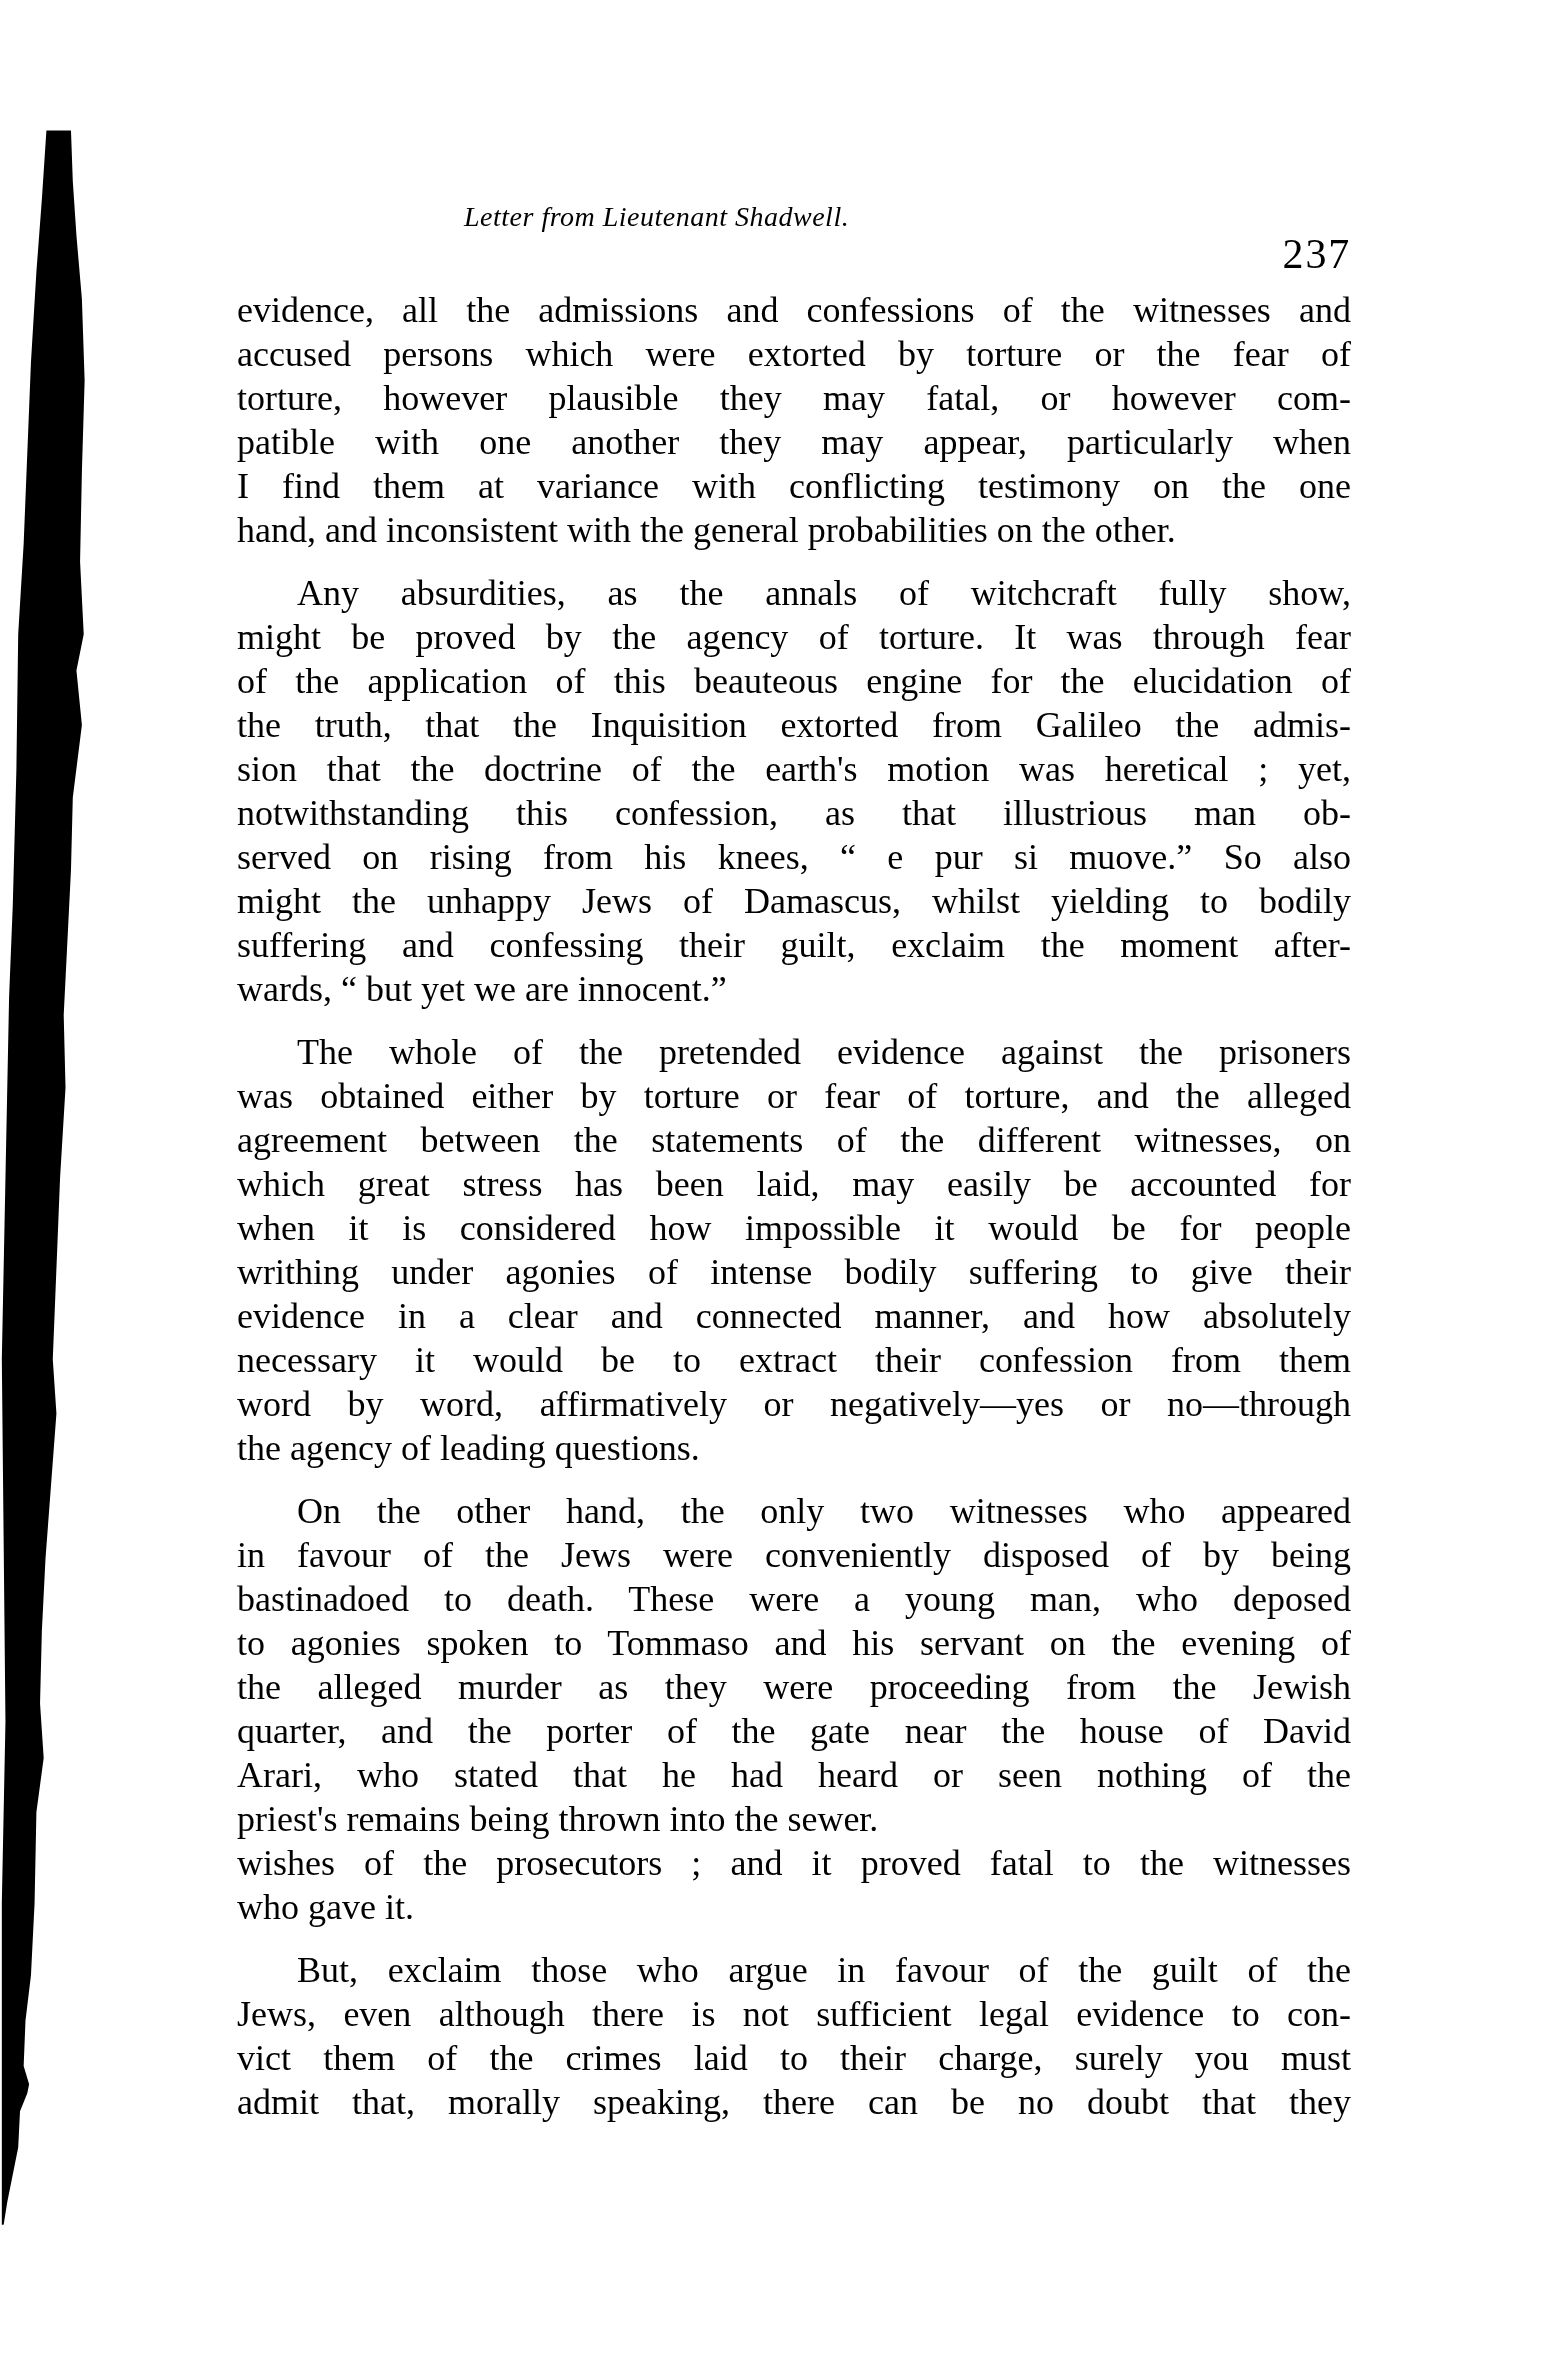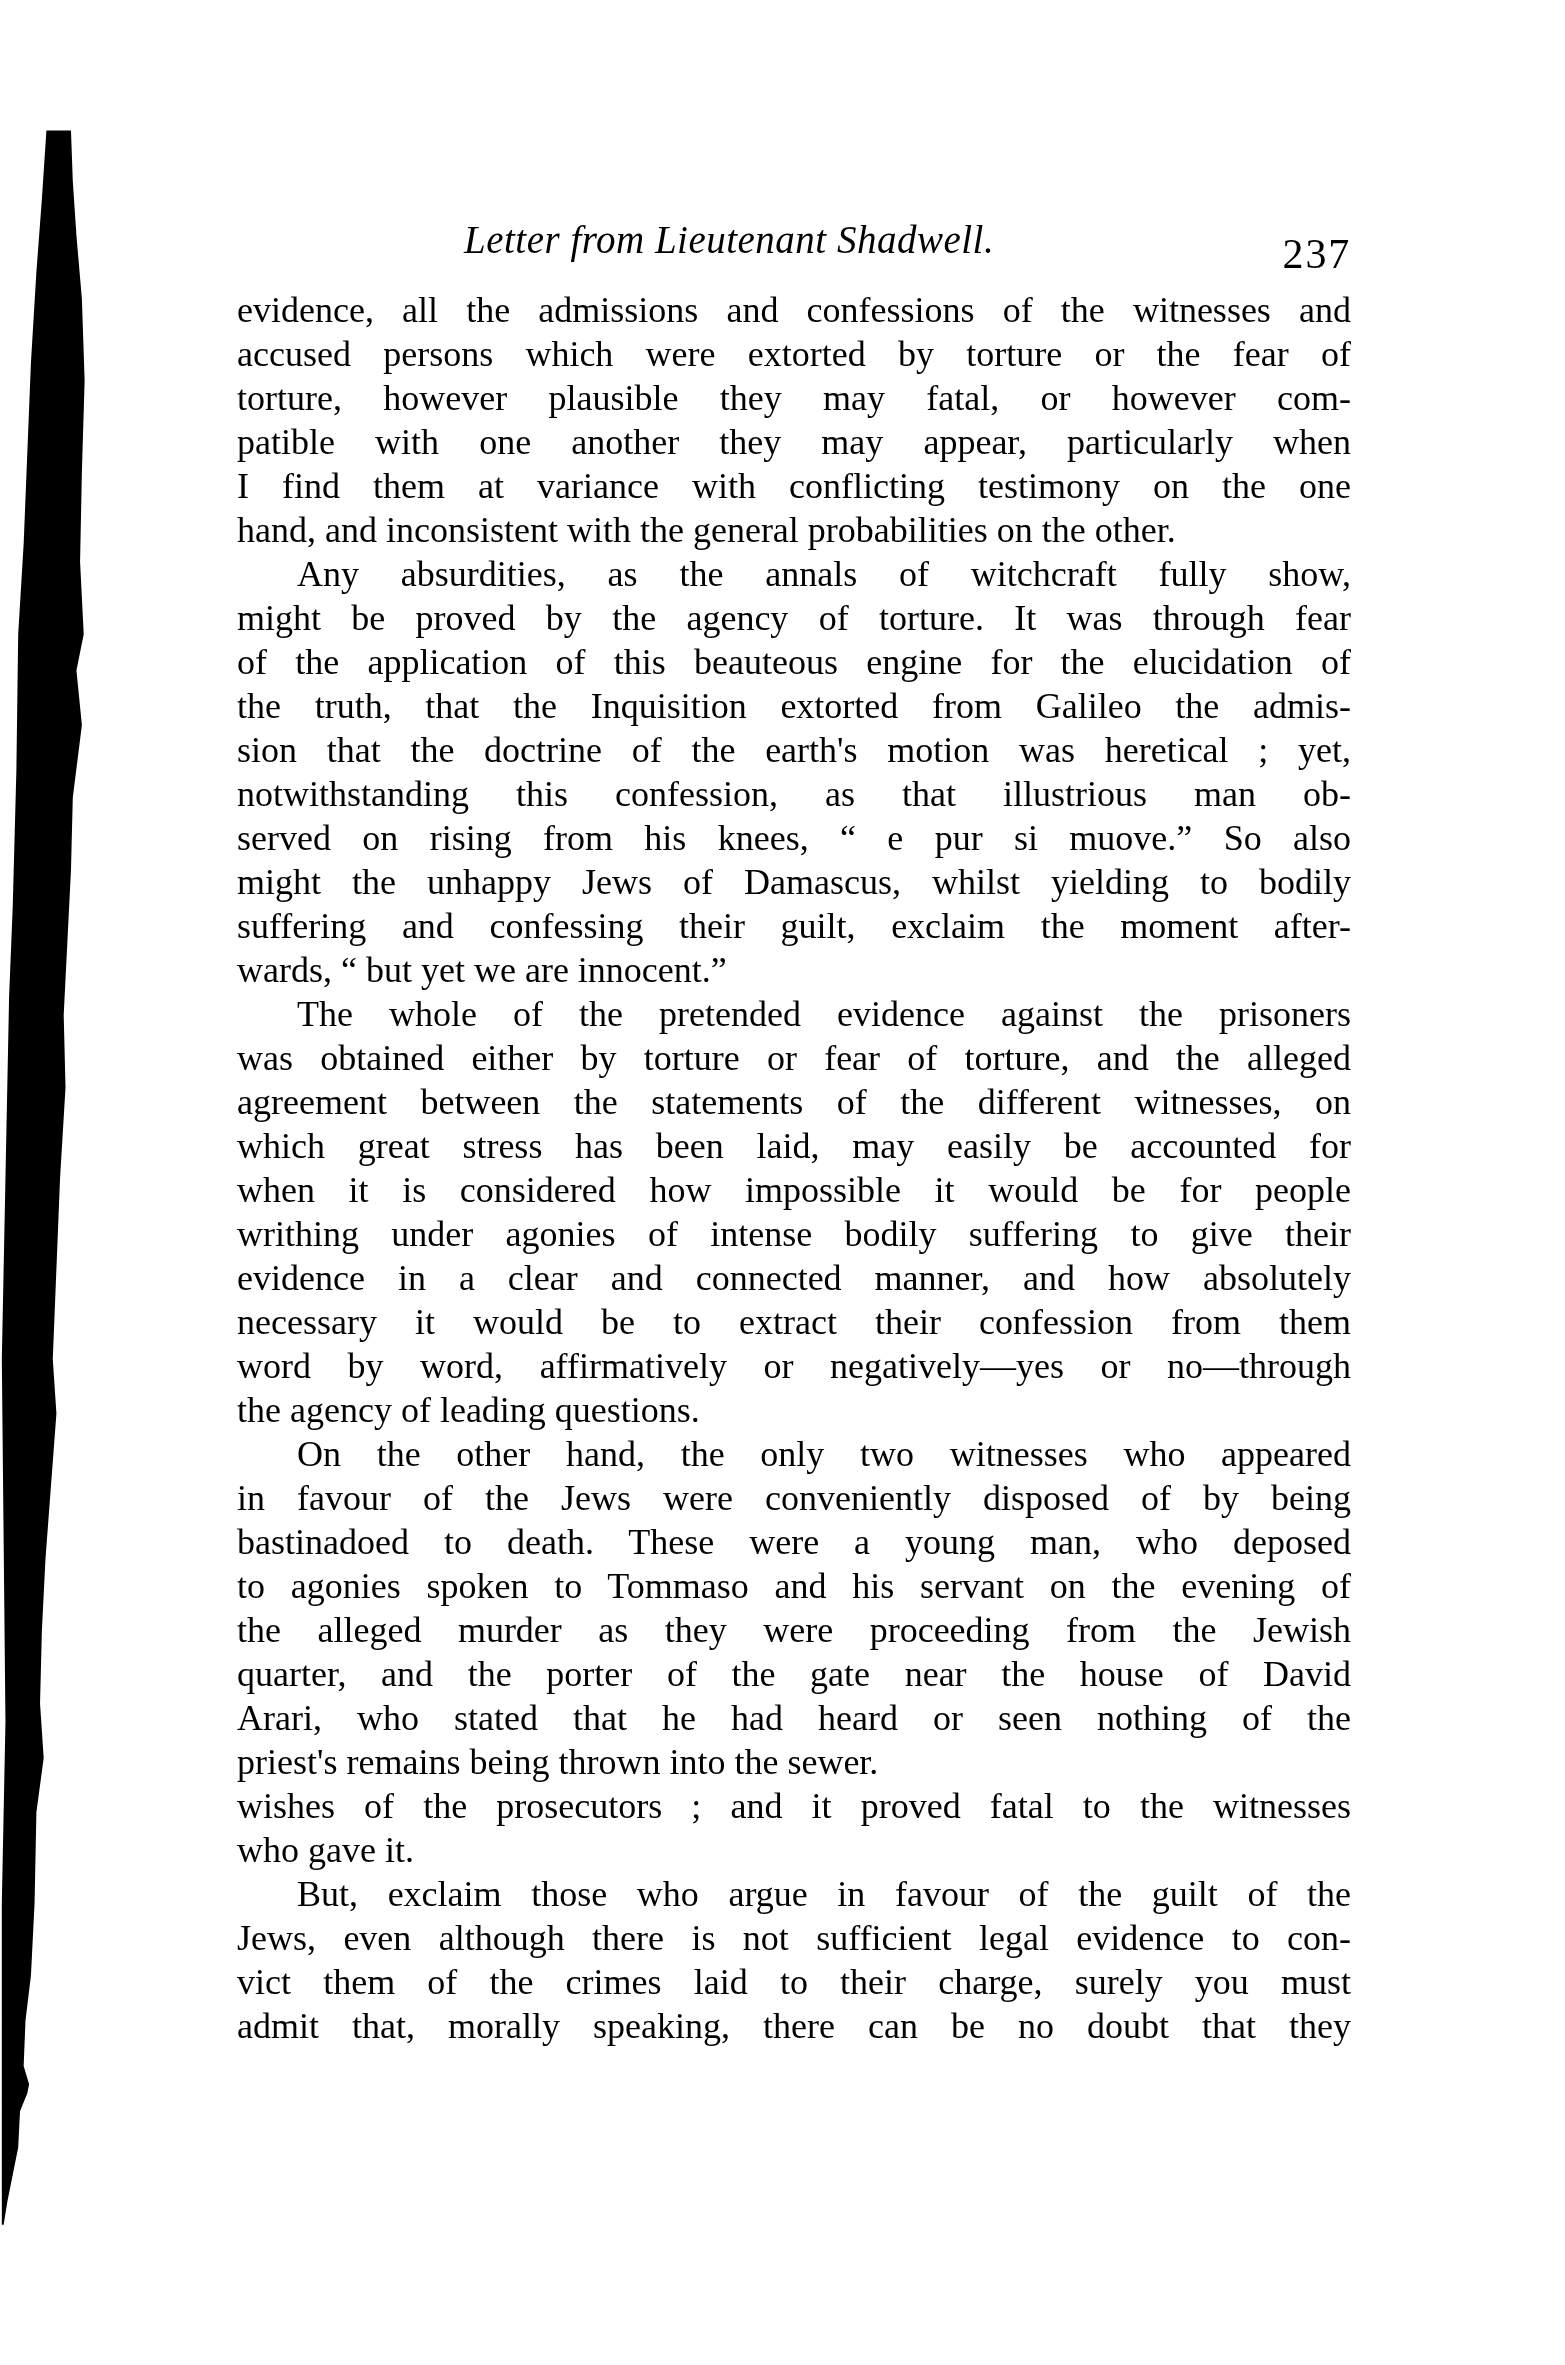--- a/index.html
+++ b/index.html
@@ -25,23 +25,23 @@
   .header {
     position: absolute;
     left: 237px;
     top: 201px;
     width: 1114px;
     height: 54px;
   }
   .running-title {
     position: absolute;
     left: 227px;
-    top: 16px;
+    top: 0;
     font-style: italic;
-    font-size: 39px;
+    font-size: 28px;
     letter-spacing: 0.5px;
     white-space: nowrap;
   }
   .page-number {
     position: absolute;
     right: 0;
     top: 1.8px;
     font-size: 42px;
     letter-spacing: 1.8px;
     margin-top: 27px;
@@ -59,20 +59,21 @@
     font-size: 36px;
     white-space: nowrap;
     text-align: justify;
     text-align-last: justify;
   }
   .line.last {
     text-align-last: left;
   }
   .line.indent {
     padding-left: 60px;
+    margin-top: 19px;
   }
 </style>
 </head>
 <body>
 
 <svg class="binding" viewBox="0 0 100 2611" preserveAspectRatio="none">
   <path fill="#000000" d="M51,144 L78,144 L80,200 L84,260 L90,330 L93,420 L90,520 L88,620 L92,700 L84,740 L90,800 L80,880 L78,960 L74,1040 L70,1120 L72,1200 L66,1300 L62,1400 L58,1500 L62,1560 L56,1640 L50,1720 L46,1800 L44,1880 L48,1940 L40,2000 L38,2100 L34,2180 L28,2230 L26,2280 L32,2300 L30,2310 L22,2330 L20,2370 L14,2400 L8,2430 L4,2455 L2,2455 L2,2100 L6,1900 L4,1700 L2,1500 L6,1300 L10,1100 L14,1000 L18,850 L20,700 L26,600 L30,500 L34,400 L40,300 L46,220 Z"></path>
 </svg>
 
 <div class="header">

